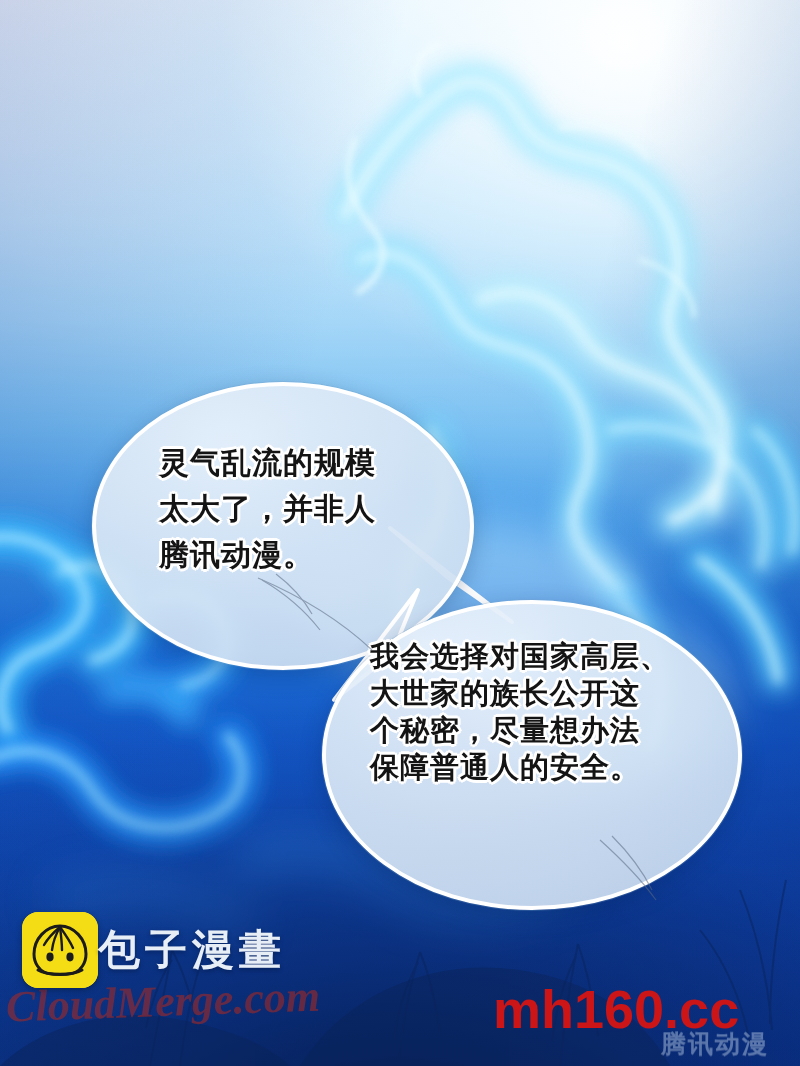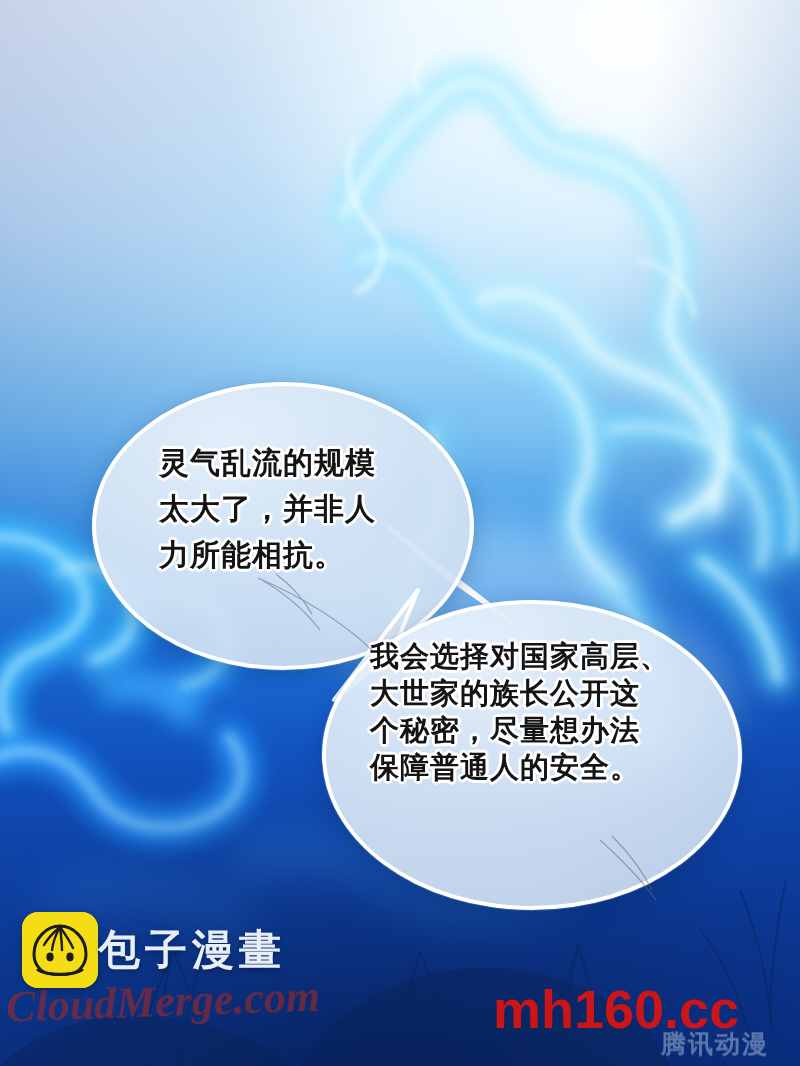--- a/index.html
+++ b/index.html
@@ -353,21 +353,21 @@
       <path d="M0,1066 C40,1026 110,1008 170,1018 C230,1028 270,1046 290,1066 Z"></path>
     </g>
   </svg>
 
   <svg class="tail" style="left:380px; top:510px; width:170px; height:130px;" viewBox="0 0 170 130">
     <path d="M10,18 L132,112 L66,66 Z" fill="rgba(214,228,244,0.90)" stroke="#ffffff" stroke-width="4" stroke-linejoin="round"></path>
   </svg>
   <div class="bubble bubble-1">
     <span class="bubble-text">灵气乱流的规模
 太大了，并非人
-力所能相抗。</span>
+腾讯动漫。</span>
   </div>
 
   <svg class="tail" style="left:300px; top:568px; width:170px; height:140px;" viewBox="0 0 170 140">
     <path d="M118,22 L34,132 L92,86 Z" fill="rgba(214,228,244,0.90)" stroke="#ffffff" stroke-width="4" stroke-linejoin="round"></path>
   </svg>
   <div class="bubble bubble-2">
     <span class="bubble-text">我会选择对国家高层、
 大世家的族长公开这
 个秘密，尽量想办法
 保障普通人的安全。</span>

